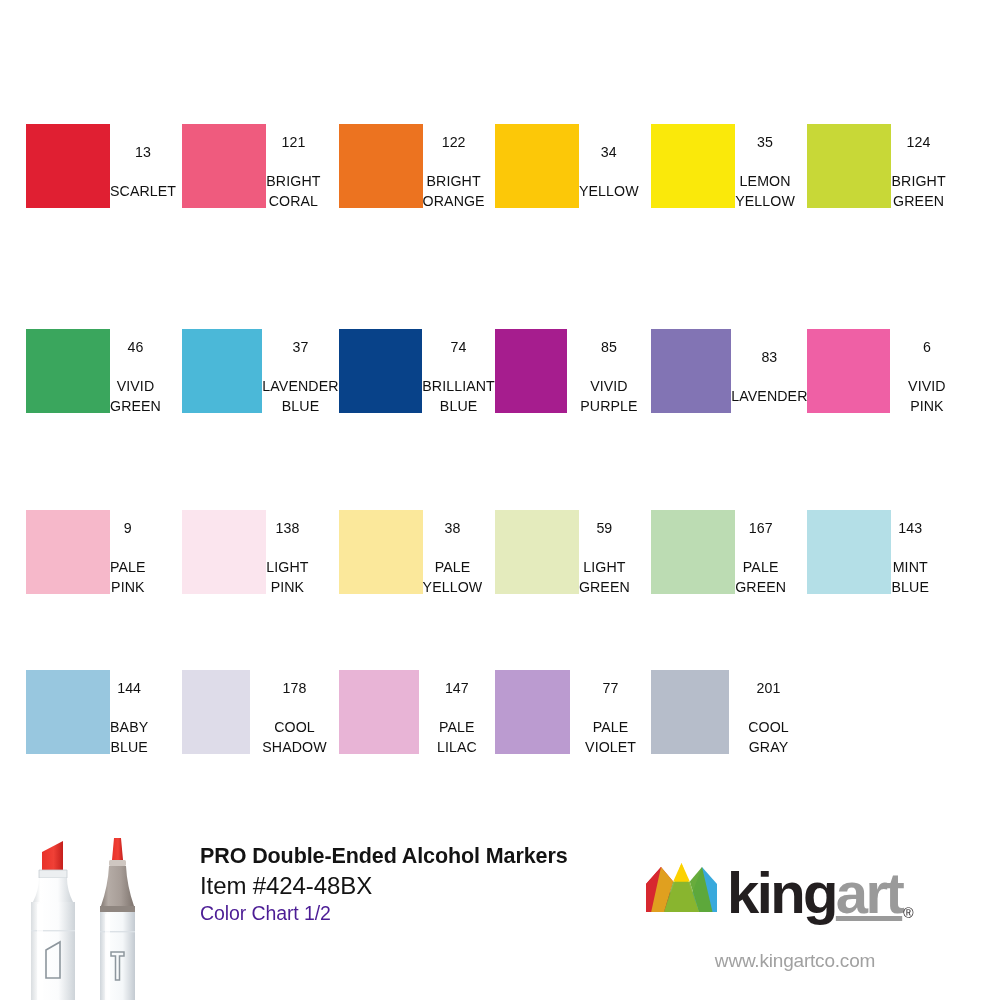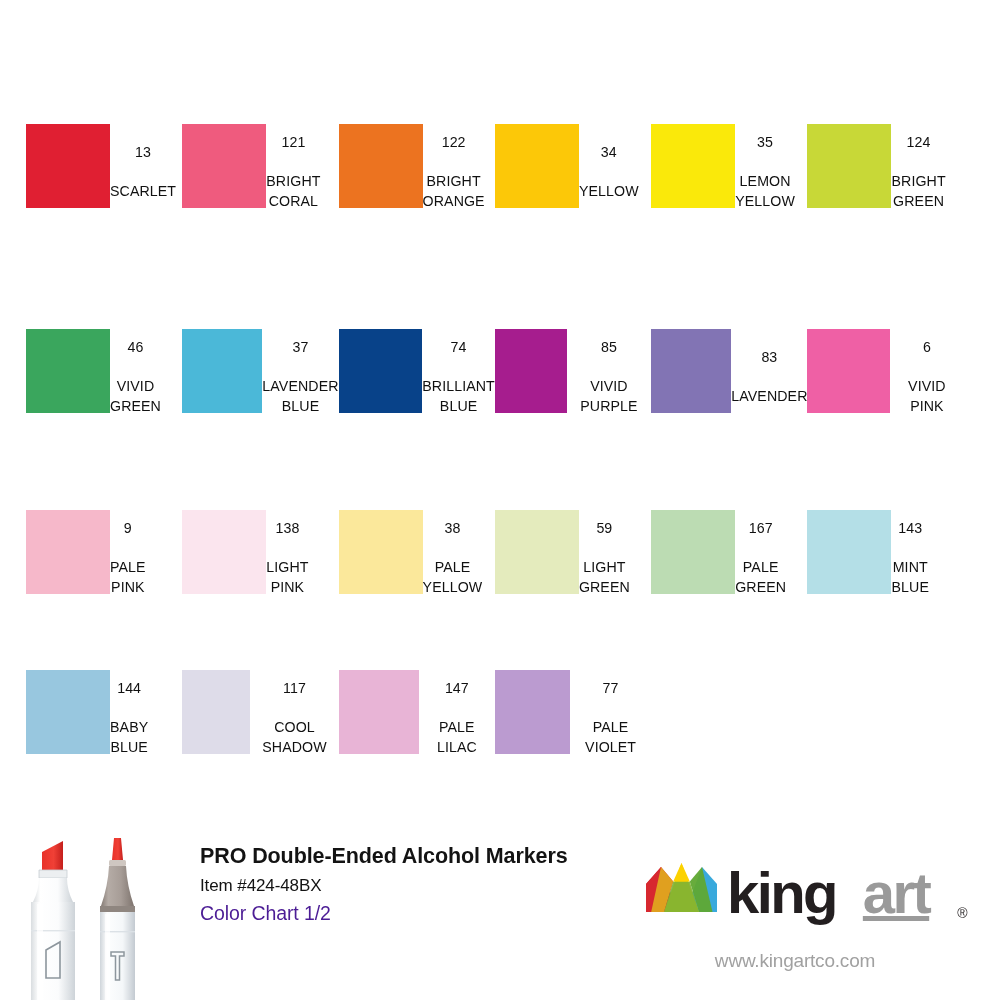--- a/index.html
+++ b/index.html
@@ -95,21 +95,21 @@
   }
   #product-title {
     font-size: 21.5px;
     font-weight: bold;
     line-height: 26px;
     color: #131313;
     letter-spacing: -0.1px;
   }
   #product-item {
     margin-top: 4px;
-    font-size: 17px;
+    font-size: 24px;
     line-height: 25px;
     color: #131313;
     letter-spacing: -0.1px;
   }
   #product-chart-label {
     margin-top: 3px;
     font-size: 19.5px;
     line-height: 24px;
     color: #a9a9a9;
     letter-spacing: -0.1px;
@@ -135,21 +135,20 @@
     margin-bottom: 2px;
     flex: none;
   }
   #brand-wordmark {
     display: flex;
     align-items: flex-end;
     font-size: 58px;
     line-height: 58px;
     font-weight: bold;
     letter-spacing: -2.6px;
-    gap: 27px;
   }
   #brand-king { color: #231f20; }
   #brand-art  { color: #9a9a9a; text-decoration: underline; }
   #brand-reg  {
     font-size: 14px;
     line-height: 14px;
     color: #231f20;
     letter-spacing: 0;
     margin-left: 1px;
     align-self: flex-end;
@@ -323,36 +322,43 @@
       <span class="swatch-chip" style="background-color: rgb(152, 199, 223);"></span>
       <div class="swatch-caption">
         <span class="swatch-code">144</span>
         <span class="swatch-name">BABY
 BLUE</span>
       </div>
     </div>
     <div class="swatch-cell">
       <span class="swatch-chip" style="background-color: rgb(222, 220, 233);"></span>
       <div class="swatch-caption">
-        <span class="swatch-code">117</span>
+        <span class="swatch-code">178</span>
         <span class="swatch-name">COOL SHADOW</span>
       </div>
     </div>
     <div class="swatch-cell">
       <span class="swatch-chip" style="background-color: rgb(232, 180, 214);"></span>
       <div class="swatch-caption">
         <span class="swatch-code">147</span>
         <span class="swatch-name">PALE LILAC</span>
       </div>
     </div>
     <div class="swatch-cell">
       <span class="swatch-chip" style="background-color: rgb(187, 155, 208);"></span>
       <div class="swatch-caption">
         <span class="swatch-code">77</span>
         <span class="swatch-name">PALE VIOLET</span>
+      </div>
+    </div>
+    <div class="swatch-cell">
+      <span class="swatch-chip" style="background-color: rgb(182, 189, 202);"></span>
+      <div class="swatch-caption">
+        <span class="swatch-code">201</span>
+        <span class="swatch-name">COOL GRAY</span>
       </div>
     </div>
   </div>
 
 </div>
 
 <div id="footer">
 
   <div id="markers">
     <svg width="175" height="175" viewBox="0 0 175 175" xmlns="http://www.w3.org/2000/svg">

